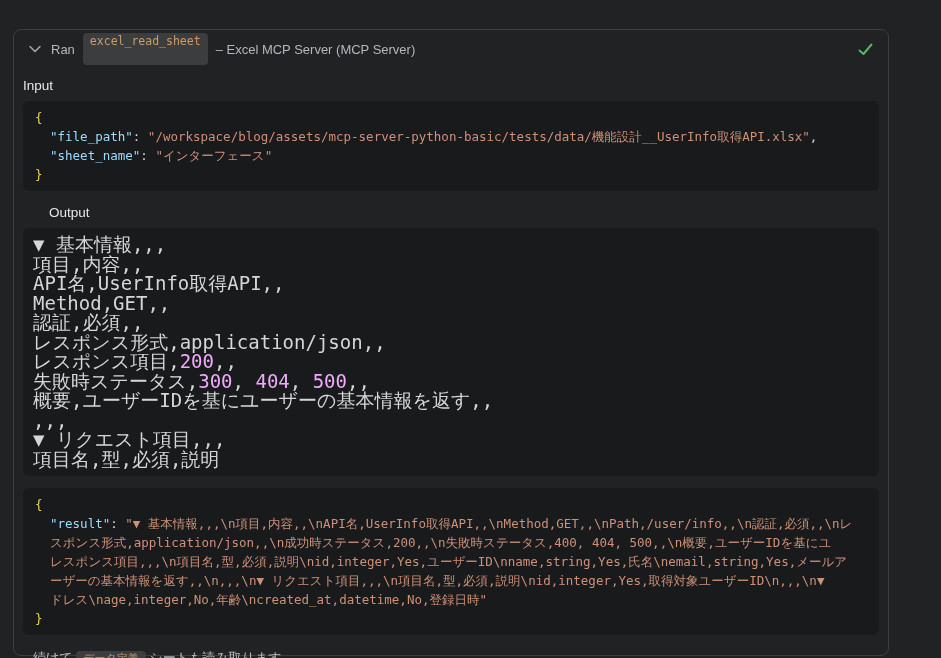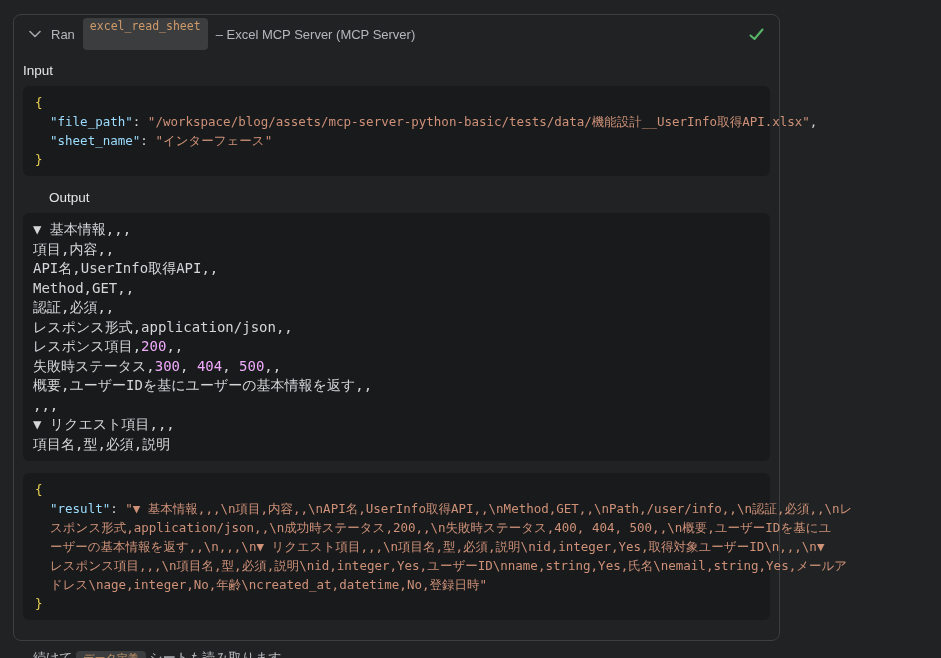--- a/index.html
+++ b/index.html
@@ -2,21 +2,21 @@
 <html><head>
 <meta charset="utf-8">
 <style>
   html,body{margin:0;padding:0;}
   body{
     width:941px;height:658px;overflow:hidden;position:relative;
     background:#202223;
     font-family:"Liberation Sans", sans-serif;
   }
   .card{
-    position:absolute;left:13px;top:14px;width:767px;height:627px;
+    position:absolute;left:13px;top:29px;width:876px;height:627px;
     border:1px solid #3c3e40;border-radius:8px;box-sizing:border-box;
     background:#202223;
   }
   .card-header{
     display:flex;align-items:center;height:38px;padding:0 15px;gap:8px;
     color:#b4b8bc;font-size:13px;cursor:pointer;
   }
   .chev{flex:0 0 auto;margin-right:2px;}
   .badge{
     font-family:"DejaVu Sans Mono", monospace;font-size:11.5px;
@@ -32,21 +32,21 @@
     margin:0 9px;background:#191a1c;border-radius:6px;padding:7px 12px;
     font-family:"DejaVu Sans Mono", monospace;font-size:12.5px;line-height:19px;
     color:#d4d6d8;box-sizing:border-box;
   }
   .code-line{white-space:pre;}
   .brace{color:#eed453;}
   .kv-line,.res-line{padding-left:15px;white-space:pre;}
   .key{color:#9cdcfe;}
   .str{color:#ce9178;}
   .plain{color:#d4d6d8;}
-  .csv{line-height:19.5px;font-size:14px;padding:7px 10px;margin-bottom:0;}
+  .csv{line-height:19.5px;font-size:19px;padding:7px 10px;margin-bottom:0;}
   .csv-line{white-space:pre;}
   .num{color:#f0abfc;}
   .result-block{margin-top:12px;}
   .footer-note{
     position:absolute;left:33px;top:649px;white-space:nowrap;
     color:#c0c3c6;font-size:13px;
   }
   .footer-note .badge{font-size:11px;}
 </style>
 </head>
@@ -92,22 +92,22 @@
       <div class="csv-line"><span class="plain">,,,</span></div>
       <div class="csv-line"><span class="plain">▼ リクエスト項目,,,</span></div>
       <div class="csv-line"><span class="plain">項目名,型,必須,説明</span></div>
     </div>
 
   <div class="code-block result-block">
     <div class="code-line brace">{</div>
     <div id="result-lines">
         <div class="res-line"><span class="key">"result"</span><span class="plain">: </span><span class="str">"▼ 基本情報,,,\n項目,内容,,\nAPI名,UserInfo取得API,,\nMethod,GET,,\nPath,/user/info,,\n認証,必須,,\nレ</span></div>
         <div class="res-line"><span class="str">スポンス形式,application/json,,\n成功時ステータス,200,,\n失敗時ステータス,400, 404, 500,,\n概要,ユーザーIDを基にユ</span></div>
+        <div class="res-line"><span class="str">レスポンス項目,,,\n項目名,型,必須,説明\nid,integer,Yes,ユーザーID\nname,string,Yes,氏名\nemail,string,Yes,メールア</span></div>
         <div class="res-line"><span class="str">ーザーの基本情報を返す,,\n,,,\n▼ リクエスト項目,,,\n項目名,型,必須,説明\nid,integer,Yes,取得対象ユーザーID\n,,,\n▼</span></div>
-        <div class="res-line"><span class="str">レスポンス項目,,,\n項目名,型,必須,説明\nid,integer,Yes,ユーザーID\nname,string,Yes,氏名\nemail,string,Yes,メールア</span></div>
         <div class="res-line"><span class="str">ドレス\nage,integer,No,年齢\ncreated_at,datetime,No,登録日時"</span></div>
       </div>
     <div class="code-line brace">}</div>
   </div>
 
 </div>
 
 <div class="footer-note">
   <span>続けて</span>
   <code class="badge">データ定義</code>

